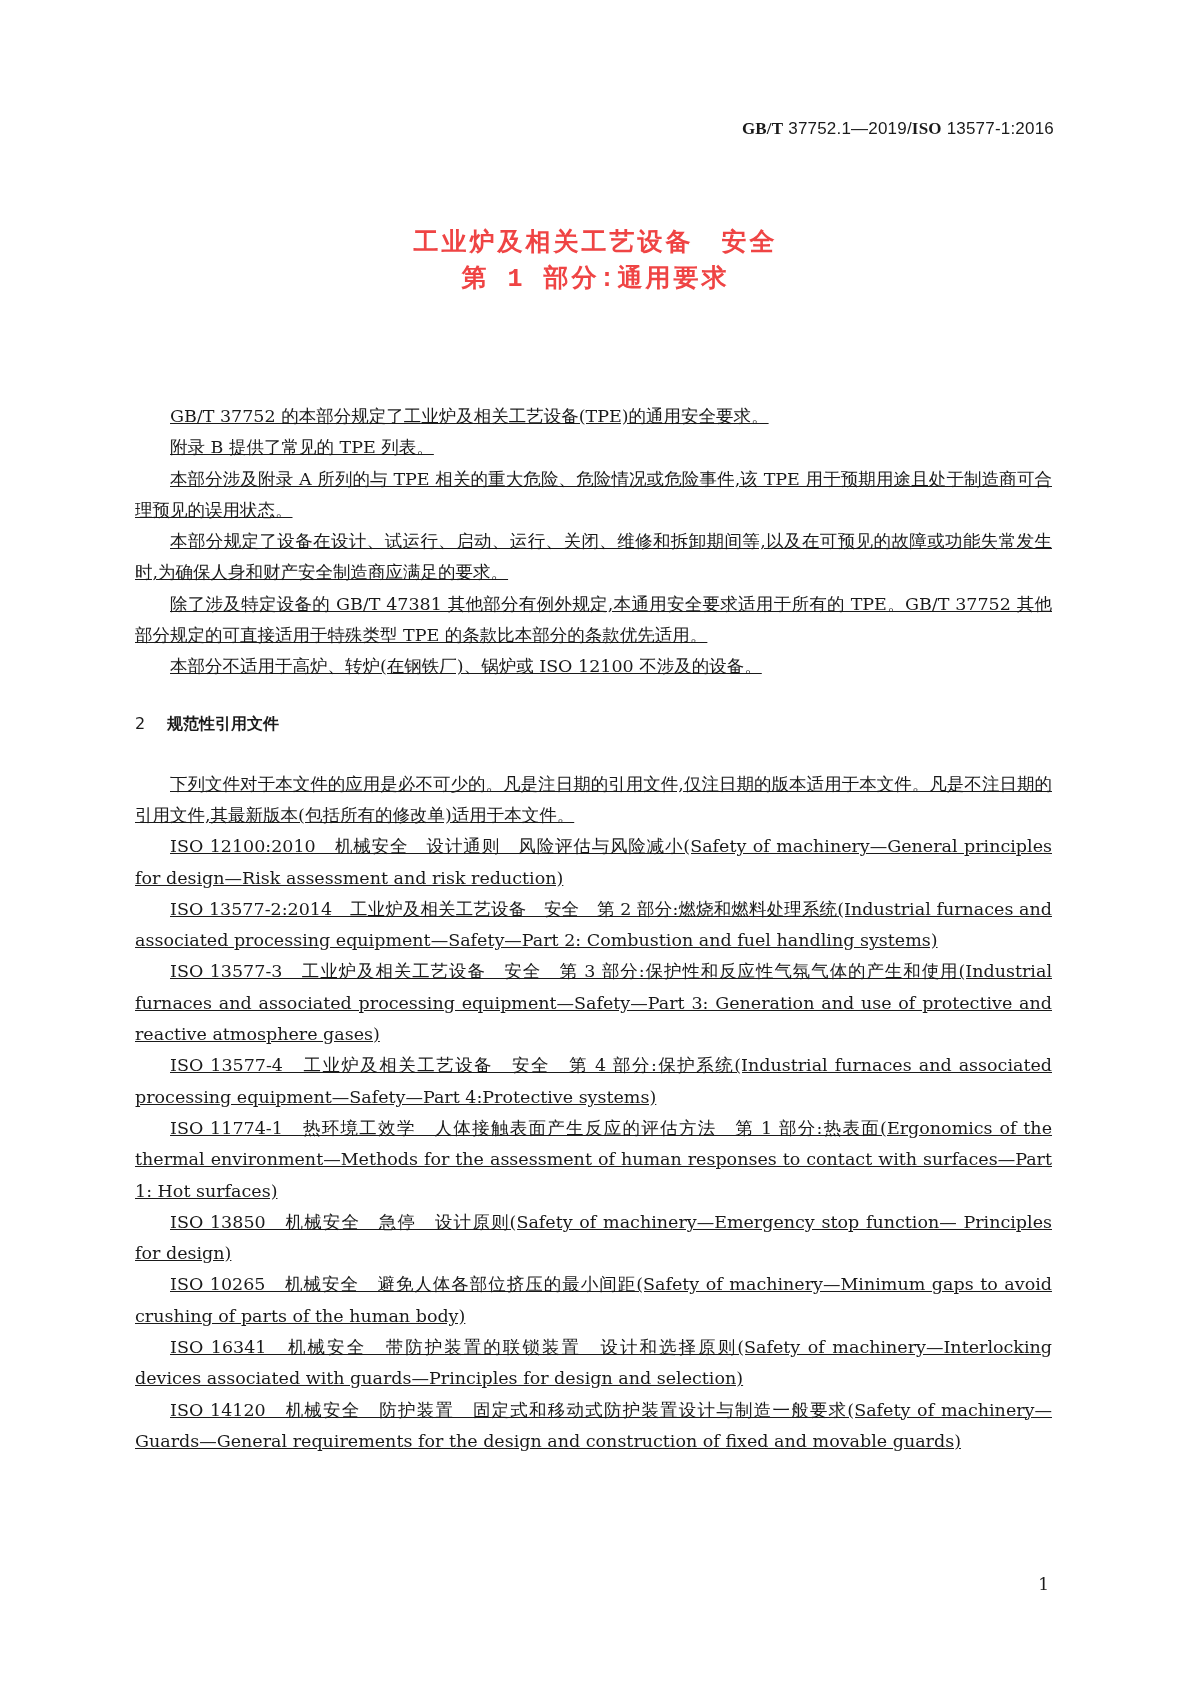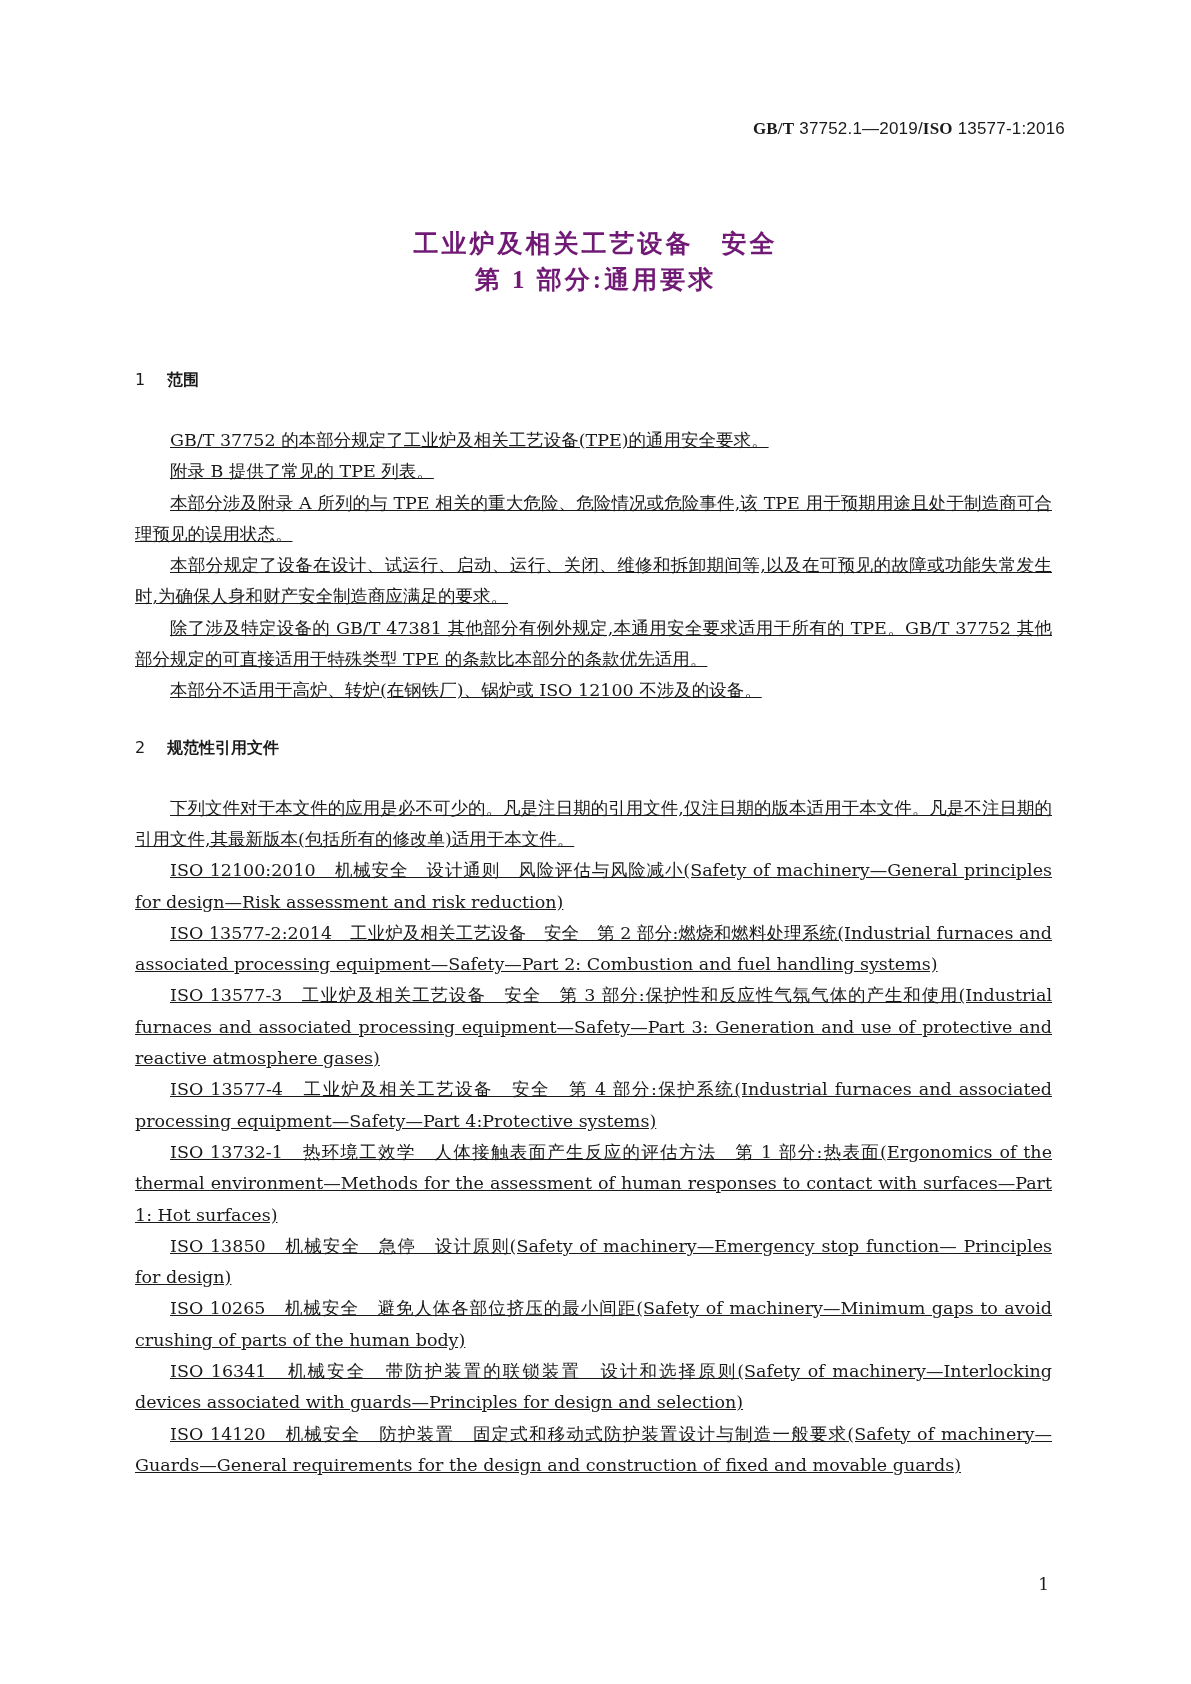--- a/index.html
+++ b/index.html
@@ -3,29 +3,29 @@
   <meta charset="utf-8">
   <style>
     html, body { margin: 0; padding: 0; background: #ffffff; }
     body {
       width: 1191px; height: 1684px; position: relative; overflow: hidden;
       font-family: "DejaVu Serif", "Liberation Serif", serif;
       color: #1a1a1a;
     }
     .page { position: absolute; left: 0; top: 0; width: 1191px; height: 1684px; }
     .std-code {
-      position: absolute; right: 126px; top: 119px;
+      position: absolute; right: 137px; top: 119px;
       font-family: "Liberation Serif", serif; font-size: 17px; font-weight: bold;
       letter-spacing: 0.2px; white-space: nowrap;
     }
     .std-code .sans { font-family: "Liberation Sans", sans-serif; font-weight: normal; }
     .title-block { position: absolute; left: 0; top: 226px; width: 1191px; text-align: center; }
     .title-line {
-      font-family: Liberation Serif, serif; font-size: 25px; font-weight: bold;
-      letter-spacing: 3px; line-height: 36px; color: #701a75;
+      font-family: Liberation Mono, monospace; font-size: 25px; font-weight: bold;
+      letter-spacing: 3px; line-height: 36px; color: #ef4444;
     }
     .body-block { position: absolute; left: 135px; top: 368px; width: 917px; }
     .heading {
       font-family: "DejaVu Sans", sans-serif; font-size: 16px; font-weight: bold;
       height: 24px; line-height: 24px; white-space: nowrap;
     }
     .heading .num { display: inline-block; width: 32px; font-weight: normal; }
     .para {
       font-size: 17.5px; line-height: 31.3px; text-align: justify;
       text-align-last: left; text-indent: 35px; margin: 0; text-decoration: underline;
@@ -44,38 +44,37 @@
 
   <div class="std-code"><span>GB/T</span><span class="sans"> 37752.1—2019/</span><span>ISO</span><span class="sans"> 13577-1:2016</span></div>
 
   <div class="title-block">
     <div class="title-line">工业炉及相关工艺设备　安全</div>
     <div class="title-line">第 1 部分:通用要求</div>
   </div>
 
   <div class="body-block">
 
-    <div class="heading"><span class="num">1</span><span>范围</span></div>
     <div class="gap-after-heading"></div>
     <p class="para">GB/T 37752 的本部分规定了工业炉及相关工艺设备(TPE)的通用安全要求。</p>
     <p class="para">附录 B 提供了常见的 TPE 列表。</p>
     <p class="para">本部分涉及附录 A 所列的与 TPE 相关的重大危险、危险情况或危险事件,该 TPE 用于预期用途且处于制造商可合理预见的误用状态。</p>
     <p class="para">本部分规定了设备在设计、试运行、启动、运行、关闭、维修和拆卸期间等,以及在可预见的故障或功能失常发生时,为确保人身和财产安全制造商应满足的要求。</p>
     <p class="para">除了涉及特定设备的 GB/T 47381 其他部分有例外规定,本通用安全要求适用于所有的 TPE。GB/T 37752 其他部分规定的可直接适用于特殊类型 TPE 的条款比本部分的条款优先适用。</p>
     <p class="para">本部分不适用于高炉、转炉(在钢铁厂)、锅炉或 ISO 12100 不涉及的设备。</p>
     <div class="gap-before-heading"></div>
 
     <div class="heading"><span class="num">2</span><span>规范性引用文件</span></div>
     <div class="gap-after-heading"></div>
     <p class="para">下列文件对于本文件的应用是必不可少的。凡是注日期的引用文件,仅注日期的版本适用于本文件。凡是不注日期的引用文件,其最新版本(包括所有的修改单)适用于本文件。</p>
     <p class="para">ISO 12100:2010　机械安全　设计通则　风险评估与风险减小(Safety of machinery—General principles for design—Risk assessment and risk reduction)</p>
     <p class="para">ISO 13577-2:2014　工业炉及相关工艺设备　安全　第 2 部分:燃烧和燃料处理系统(Industrial furnaces and associated processing equipment—Safety—Part 2: Combustion and fuel handling systems)</p>
     <p class="para">ISO 13577-3　工业炉及相关工艺设备　安全　第 3 部分:保护性和反应性气氛气体的产生和使用(Industrial furnaces and associated processing equipment—Safety—Part 3: Generation and use of protective and reactive atmosphere gases)</p>
     <p class="para">ISO 13577-4　工业炉及相关工艺设备　安全　第 4 部分:保护系统(Industrial furnaces and associated processing equipment—Safety—Part 4:Protective systems)</p>
-    <p class="para">ISO 13732-1　热环境工效学　人体接触表面产生反应的评估方法　第 1 部分:热表面(Ergonomics of the thermal environment—Methods for the assessment of human responses to contact with surfaces—Part 1: Hot surfaces)</p>
+    <p class="para">ISO 11774-1　热环境工效学　人体接触表面产生反应的评估方法　第 1 部分:热表面(Ergonomics of the thermal environment—Methods for the assessment of human responses to contact with surfaces—Part 1: Hot surfaces)</p>
     <p class="para">ISO 13850　机械安全　急停　设计原则(Safety of machinery—Emergency stop function— Principles for design)</p>
     <p class="para">ISO 10265　机械安全　避免人体各部位挤压的最小间距(Safety of machinery—Minimum gaps to avoid crushing of parts of the human body)</p>
     <p class="para">ISO 16341　机械安全　带防护装置的联锁装置　设计和选择原则(Safety of machinery—Interlocking devices associated with guards—Principles for design and selection)</p>
     <p class="para">ISO 14120　机械安全　防护装置　固定式和移动式防护装置设计与制造一般要求(Safety of machinery—Guards—General requirements for the design and construction of fixed and movable guards)</p>
   </div>
 
   <div class="page-num">1</div>
 </div>
 
 </body></html>

